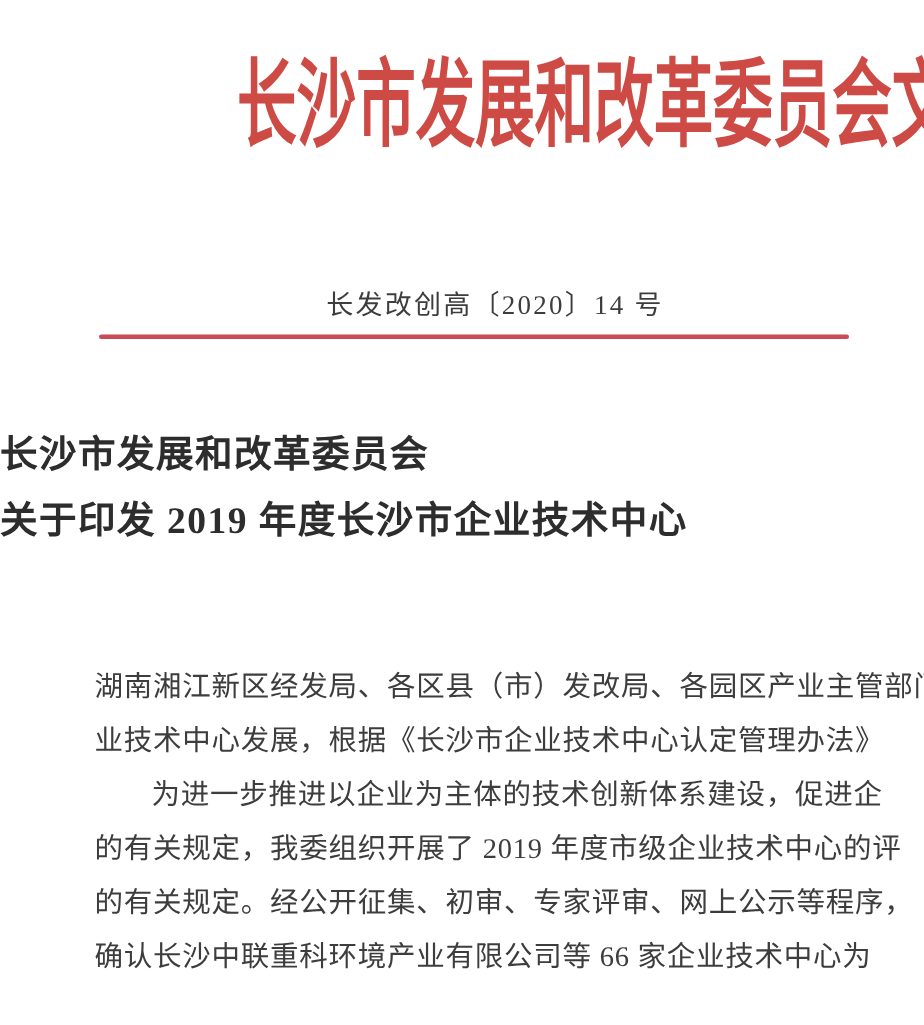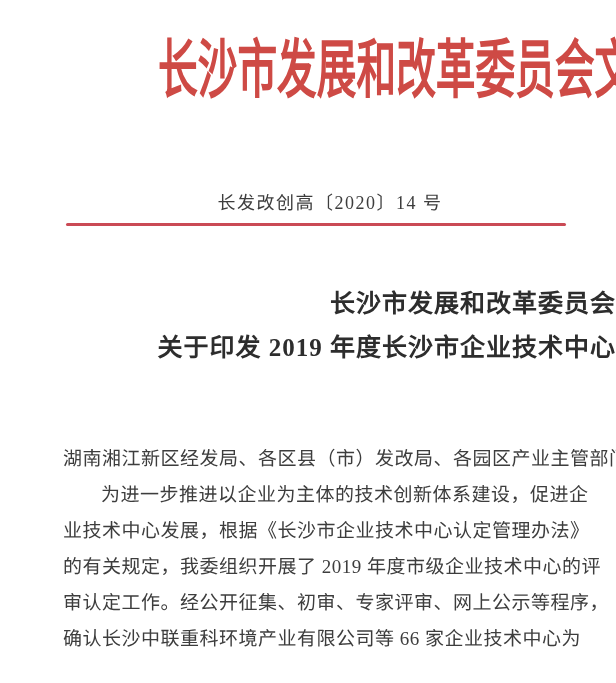--- a/index.html
+++ b/index.html
@@ -60,21 +60,21 @@
     width: 500px;
     height: 3px;
     background: var(--line-red);
     border-radius: 2px;
   }
   .doc-title {
     position: absolute;
     top: 282px;
     left: 0;
     right: 0;
-    text-align: right;
+    text-align: left;
     font-size: 25px;
     line-height: 44px;
     font-weight: bold;
     color: var(--title-ink);
     letter-spacing: 1px;
   }
   .body-block {
     position: absolute;
     top: 441px;
     left: 63px;
@@ -107,20 +107,20 @@
 
   <div class="red-line"></div>
 
   <div class="doc-title">
     <div>长沙市发展和改革委员会</div>
     <div>关于印发 2019 年度长沙市企业技术中心</div>
   </div>
 
   <div class="body-block">
     <div class="body-line">湖南湘江新区经发局、各区县（市）发改局、各园区产业主管部门：</div>
+    <div class="body-line">业技术中心发展，根据《长沙市企业技术中心认定管理办法》</div>
     <div class="body-line indent">为进一步推进以企业为主体的技术创新体系建设，促进企</div>
-    <div class="body-line">业技术中心发展，根据《长沙市企业技术中心认定管理办法》</div>
     <div class="body-line">的有关规定，我委组织开展了 2019 年度市级企业技术中心的评</div>
-    <div class="body-line">审认定工作。经公开征集、初审、专家评审、网上公示等程序，</div>
+    <div class="body-line">的有关规定。经公开征集、初审、专家评审、网上公示等程序，</div>
     <div class="body-line">确认长沙中联重科环境产业有限公司等 66 家企业技术中心为</div>
   </div>
 
 </div>
 
 </body></html>

